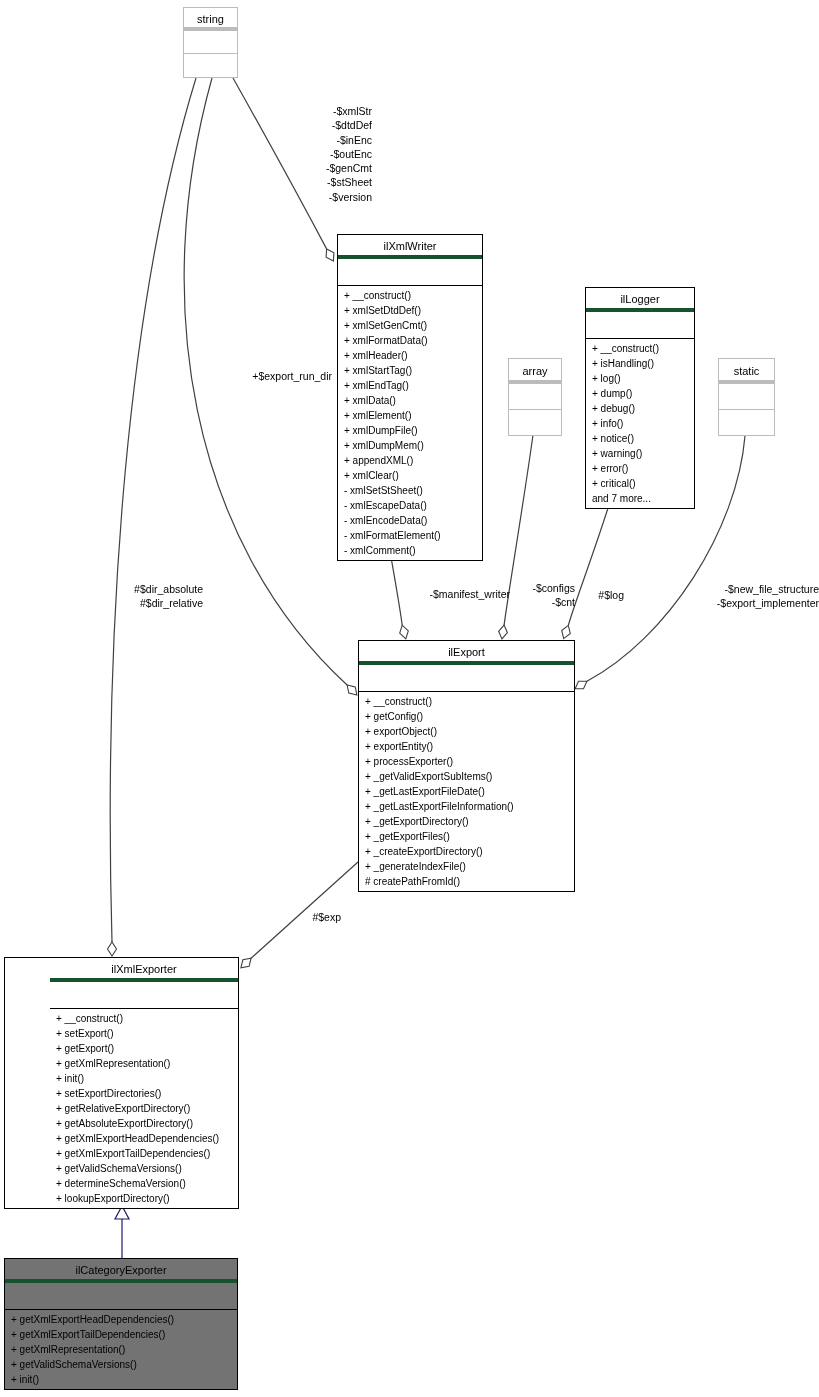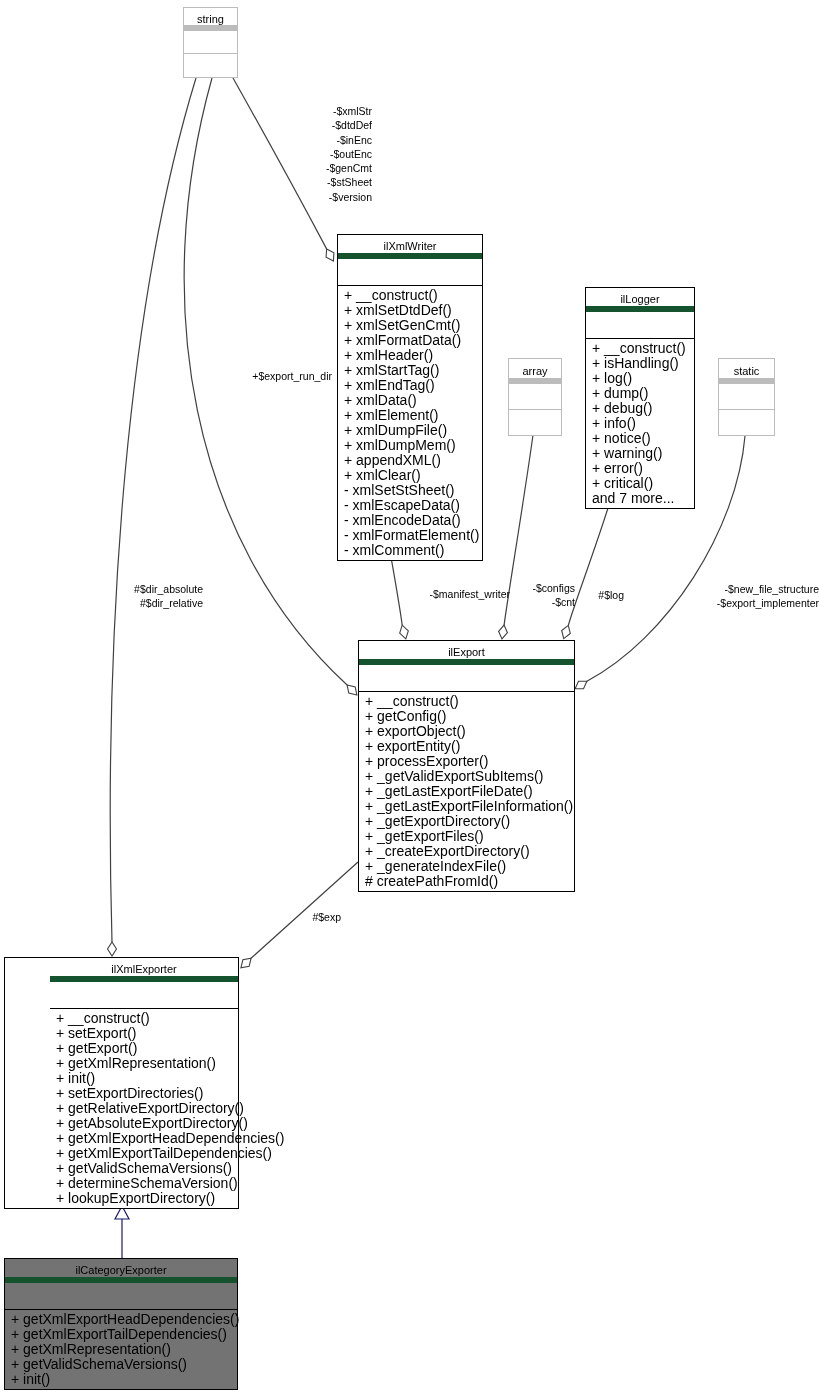--- a/index.html
+++ b/index.html
@@ -1,22 +1,22 @@
 <!DOCTYPE html>
 <html><head>
 <meta charset="utf-8">
 <style>
   html,body{margin:0;padding:0;background:#ffffff;}
   body{width:819px;height:1397px;position:relative;font-family:"Liberation Sans",sans-serif;color:#000;}
   #edge-layer{position:absolute;left:0;top:0;width:819px;height:1397px;z-index:0;}
   .uml-box{position:absolute;background:#fff;border:1px solid #000;box-sizing:border-box;z-index:1;}
-  .uml-title{height:24px;line-height:23px;border-bottom:6px solid #14532d;text-align:center;font-size:11px;box-sizing:border-box;overflow:hidden;}
+  .uml-title{height:24px;line-height:23px;border-bottom:4px solid #14532d;text-align:center;font-size:11px;box-sizing:border-box;overflow:hidden;}
   .uml-attrs{height:27px;border-bottom:1px solid #000;box-sizing:border-box;}
   .uml-methods{padding:2px 0 2px 0;}
-  .member-line{font-size:14px;line-height:15px;padding-left:6px;white-space:nowrap;}
+  .member-line{font-size:10px;line-height:15px;padding-left:6px;white-space:nowrap;}
   
   .external{border-color:#bcbcbc;}
   .external .uml-title{border-bottom-color:#bcbcbc;height:25px;line-height:24px;}
   .external .uml-attrs{border-bottom-color:#bcbcbc;height:26px;}
   .external .uml-methods{height:25px;padding:0;}
   
   .current{background:#737373;}
   
   #box-string{left:183px;top:7px;width:55px;}
   #box-string .uml-title{height:23px;line-height:22px;}

